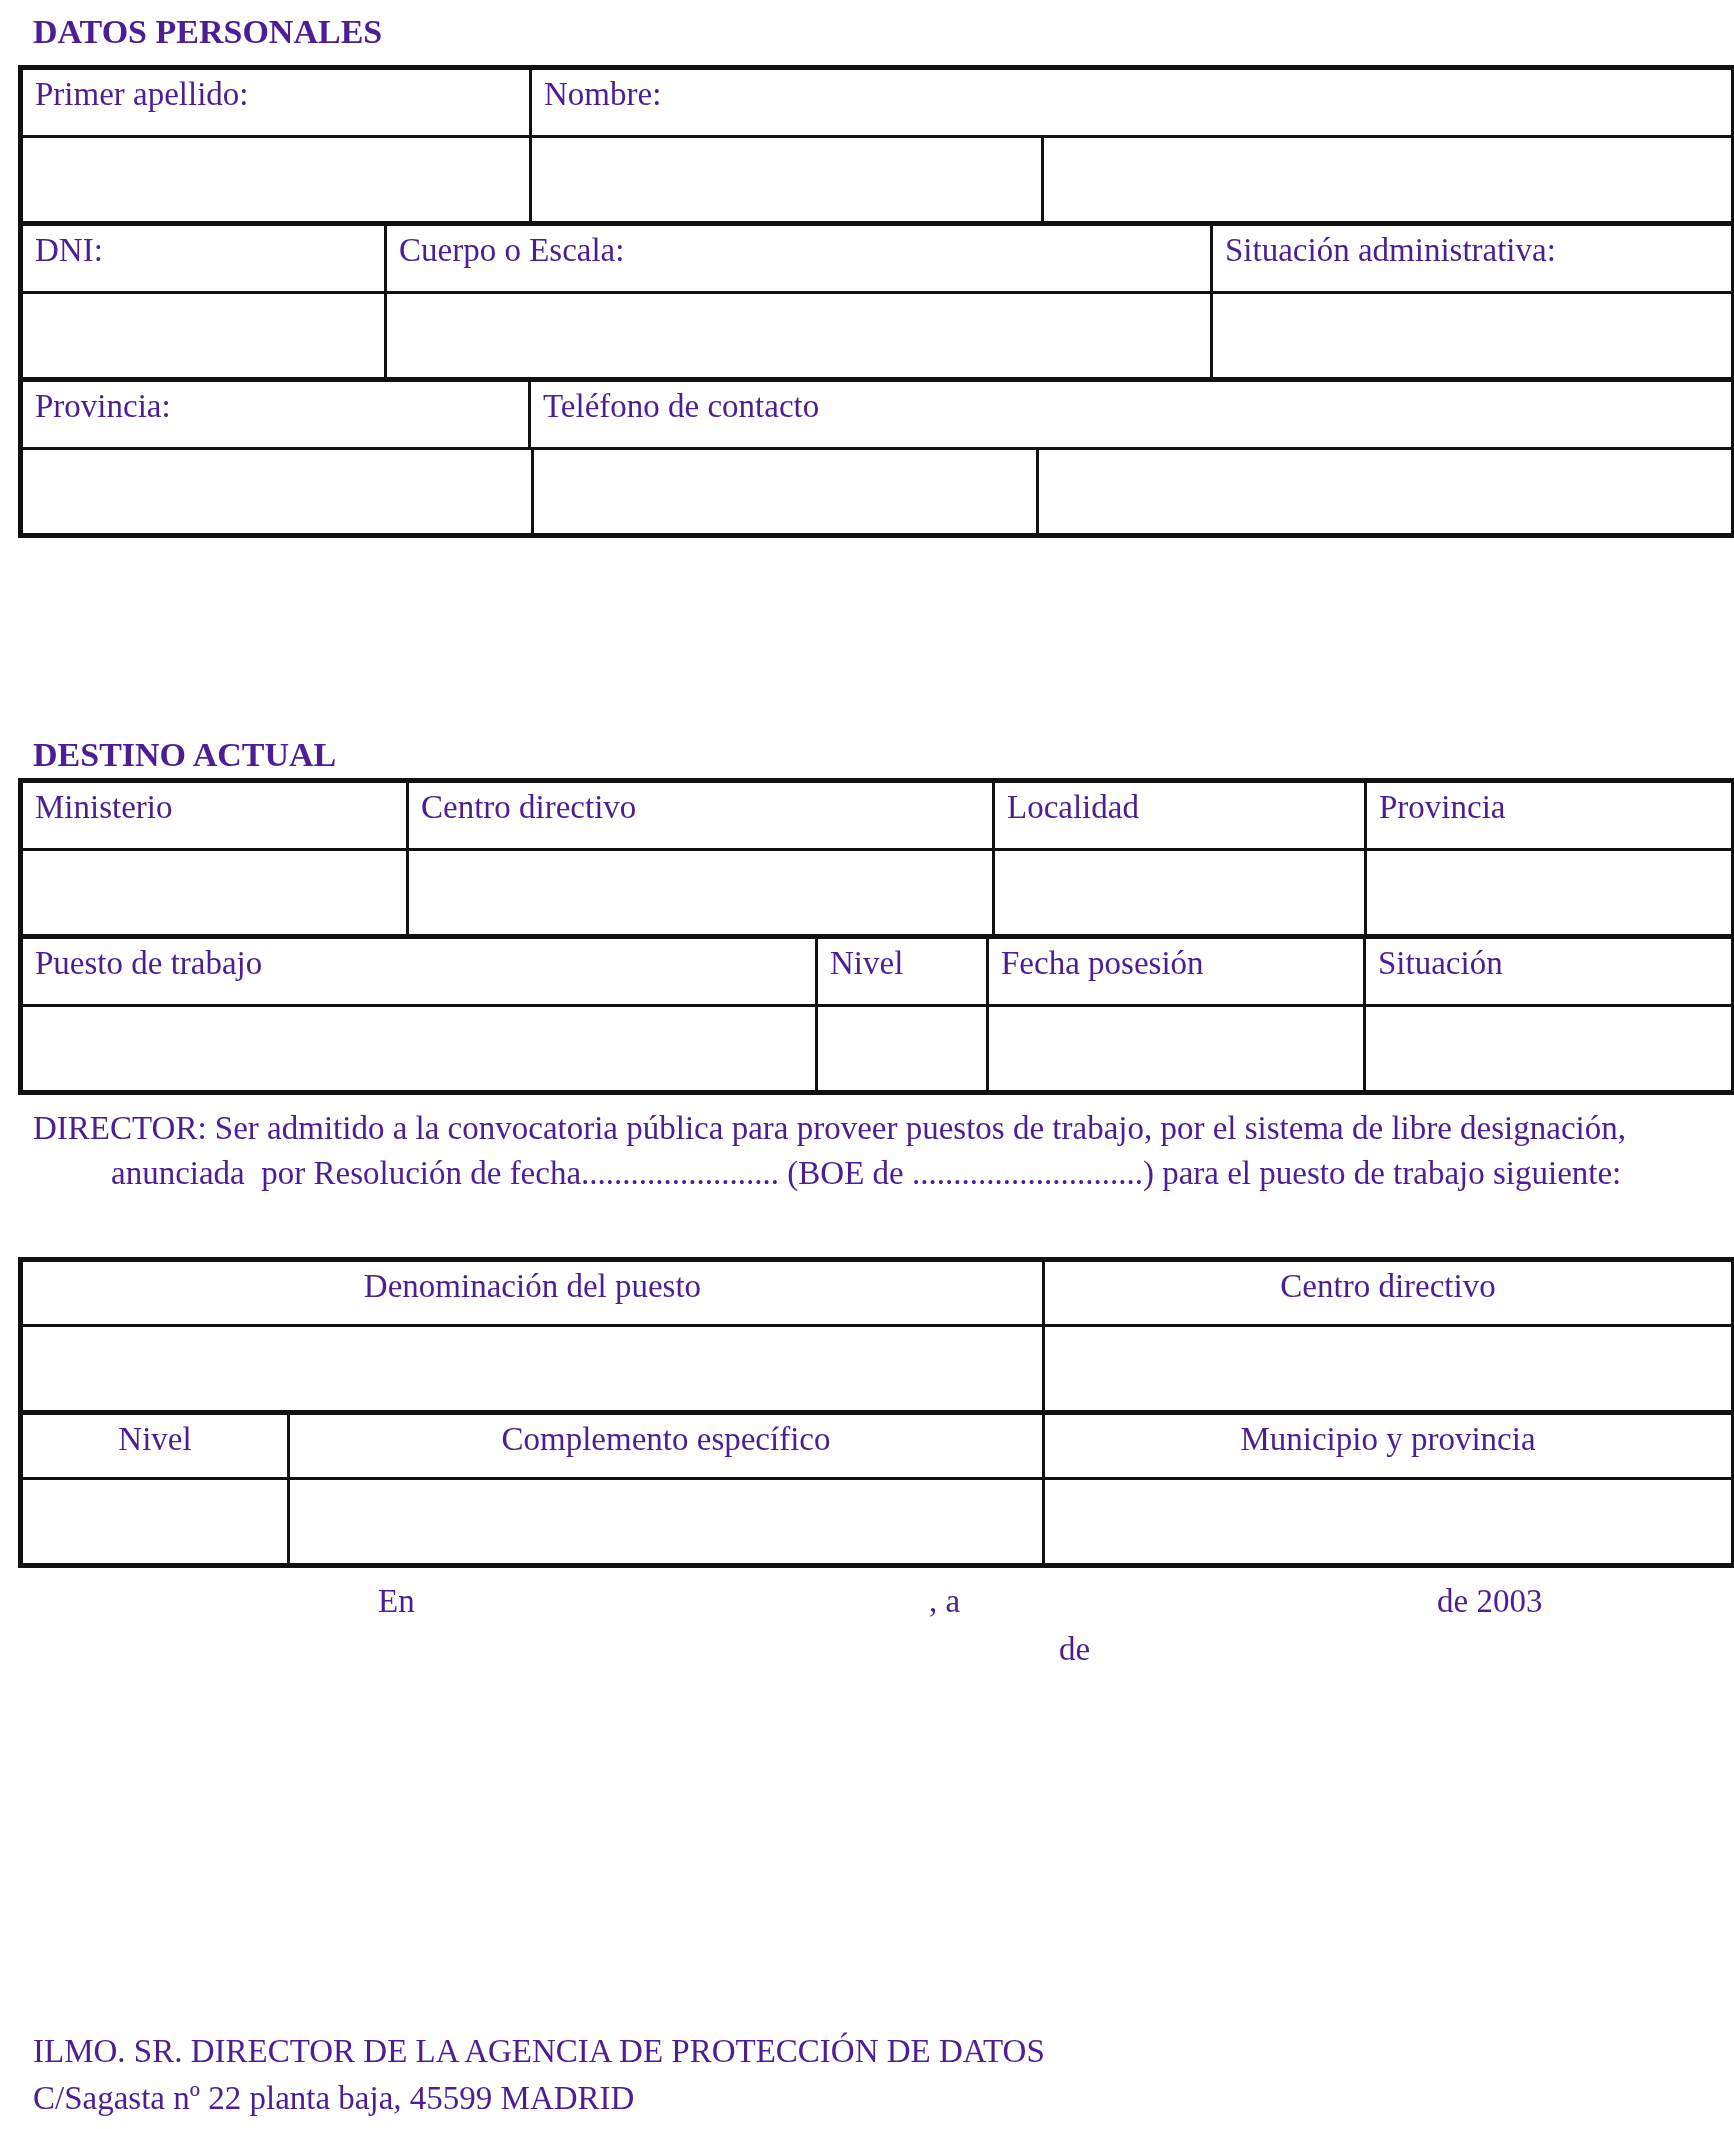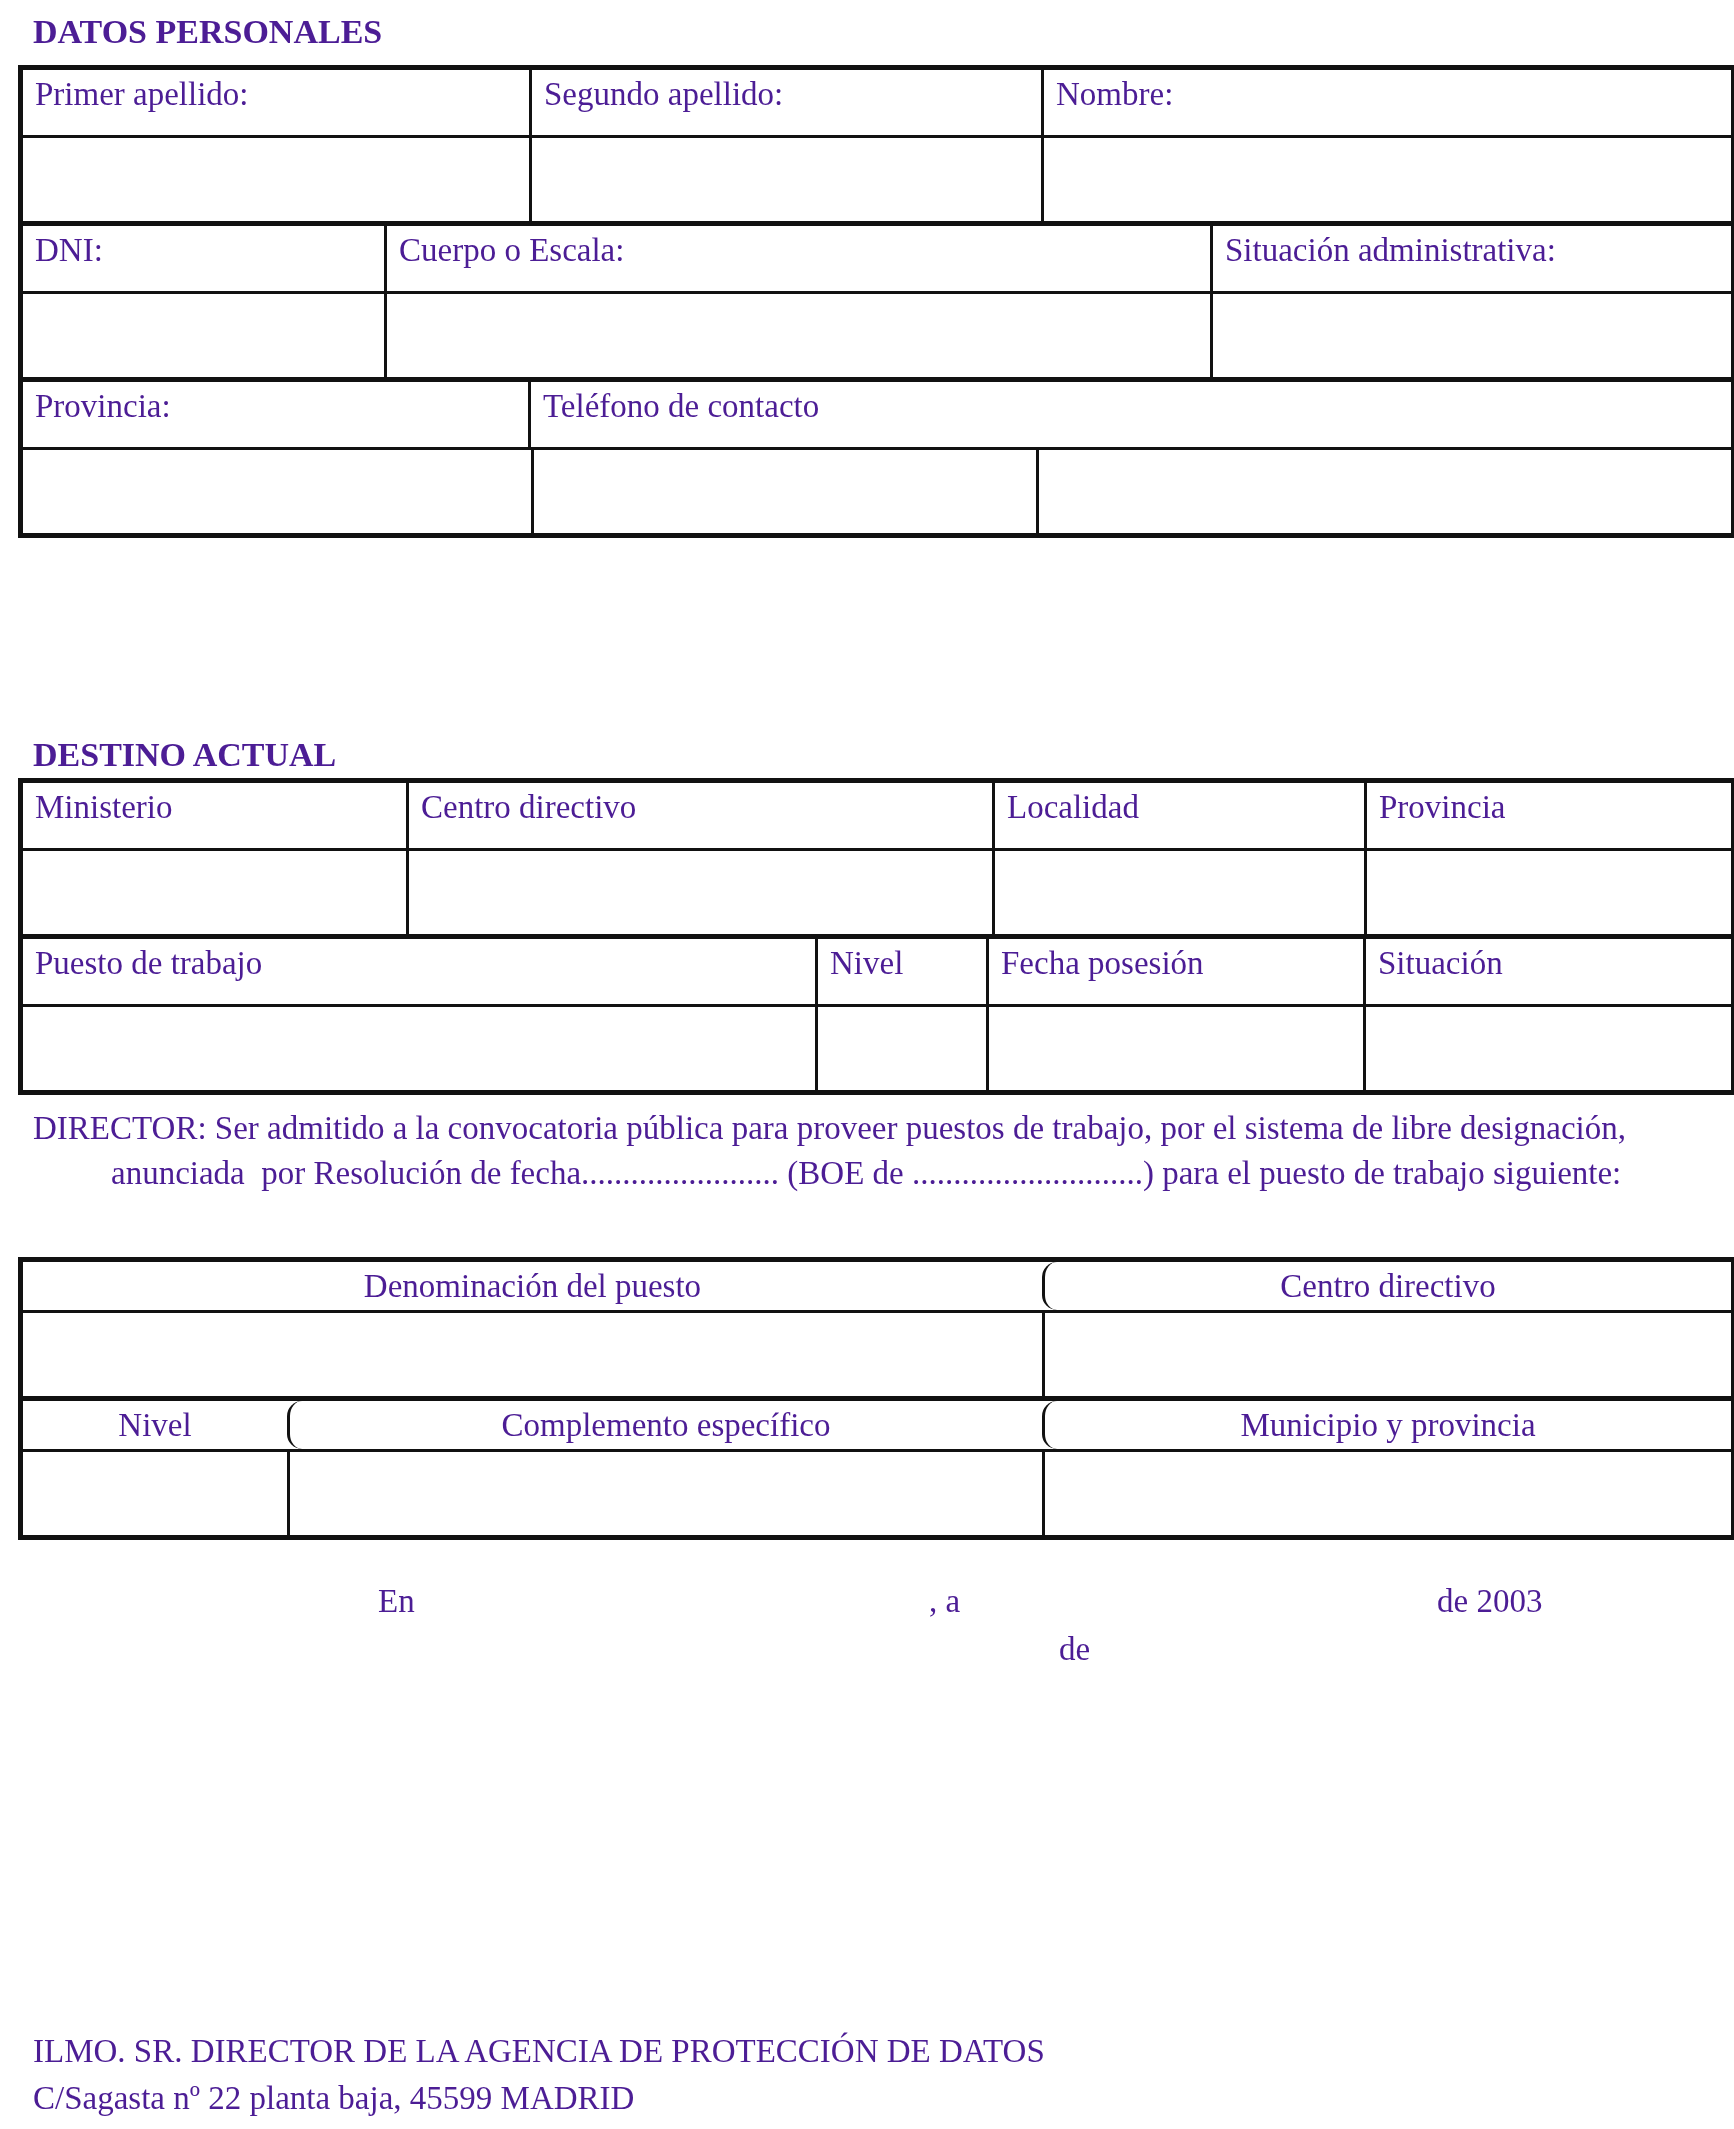--- a/index.html
+++ b/index.html
@@ -32,21 +32,21 @@
     box-sizing:border-box;
     border-left:3px solid #111111;
     padding:6px 0 0 12px;
     font-size:33px;
     white-space:nowrap;
     overflow:hidden;
   }
   .cell:first-child { border-left:none; }
   .labels .cell { height:65px; }
   .values .cell { height:83px; }
-  .labels.tall .cell { height:48px;border-radius:15px; }
+  .labels.tall .cell { height:62px; }
   .centered .cell { text-align:center; padding-left:0; padding-right:0; }
   .para-line {
     position:absolute;
     font-size:33px;
     white-space:pre;
   }
   .date-word {
     position:absolute;
     font-size:33px;
     white-space:pre;
@@ -67,23 +67,20 @@
 <div class="page">
 
   <div class="sec-title" style="left:33px; top:13.3px;">DATOS PERSONALES</div>
 
   <div class="form-table" style="top:65px;">
 
     <div class="band">
       <div class="frow labels">
         <div class="cell" style="flex:0 0 506px">
           <span>Primer apellido:</span>
-        </div>
-        <div class="cell" style="flex:0 0 512px">
-          <span>Segundo apellido:</span>
         </div>
         <div class="cell" style="flex:1 1 auto">
           <span>Nombre:</span>
         </div>
       </div>
       <div class="frow values">
         <div class="cell" style="flex:0 0 506px"></div>
         <div class="cell" style="flex:0 0 512px"></div>
         <div class="cell" style="flex:1 1 auto"></div>
       </div>

